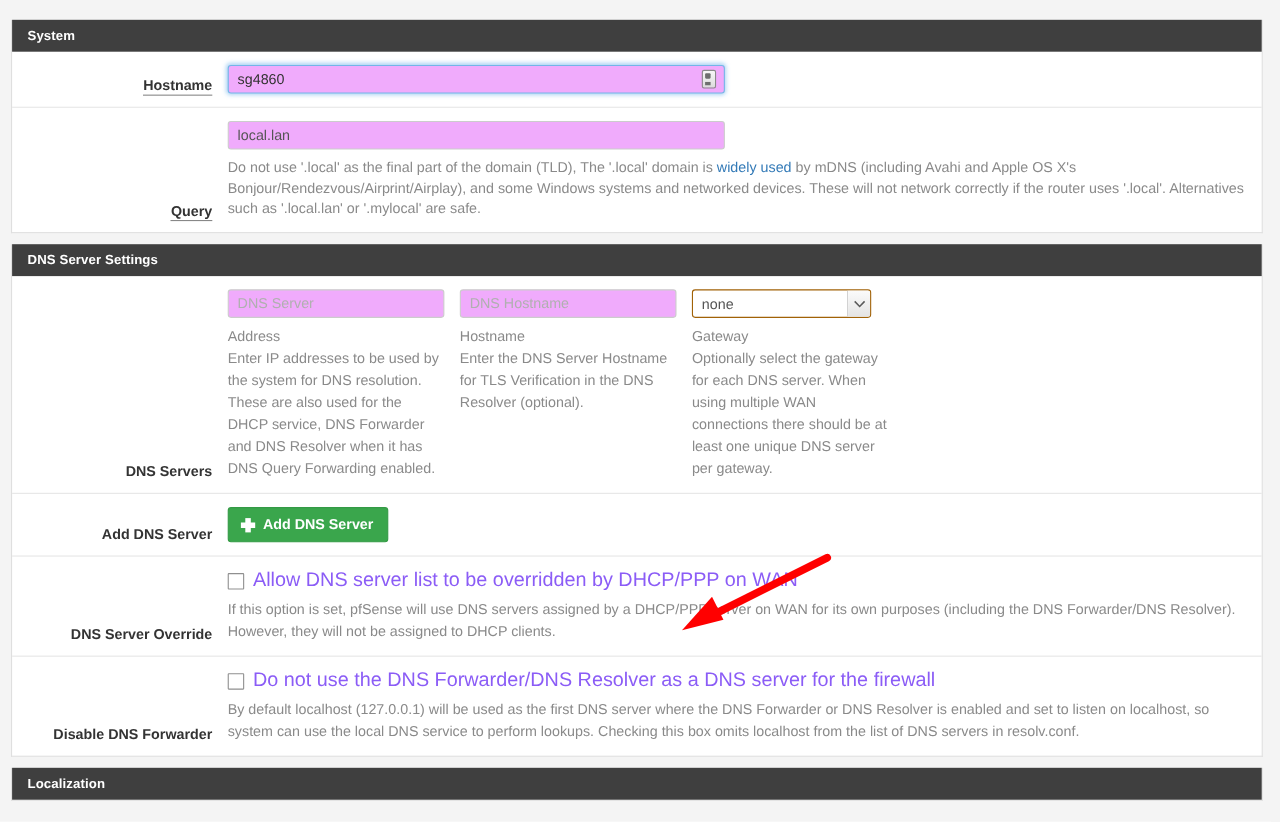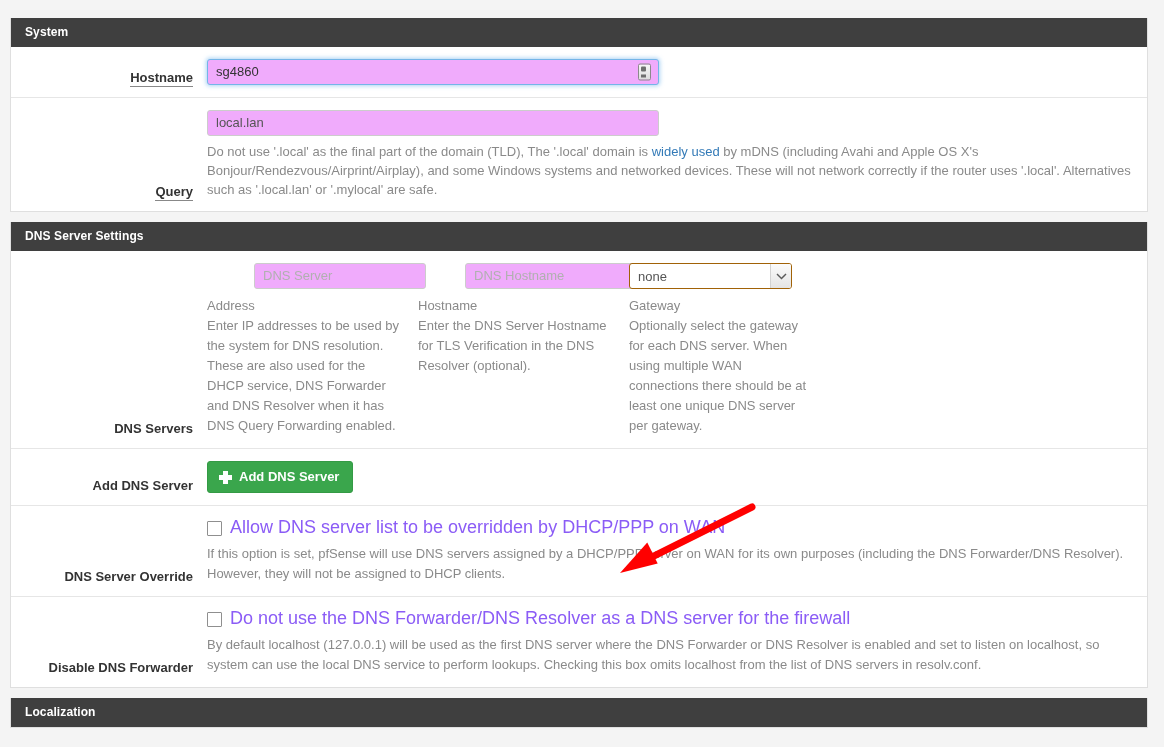--- a/index.html
+++ b/index.html
@@ -120,21 +120,21 @@
     line-height: 19px;
     margin-top: 6px;
   }
   .helptext a { color: #337ab7; text-decoration: none; }
   
   .dns-grid {
     display: flex;
   }
   .dns-col { width: 193px; margin-right: 18px; }
   .dns-col.gateway { width: 182px; margin-right: 0; }
-  .dns-col .txt { width: 172px; margin-left: 47px; }
+  .dns-col .txt { width: 197px; }
   .dns-help {
     color: #8a8a8a;
     font-size: 13px;
     line-height: 20px;
     margin-top: 7px;
   }
   .dns-help .hl { display: block; }
   select.sel {
     -webkit-appearance: none;
     appearance: none;

